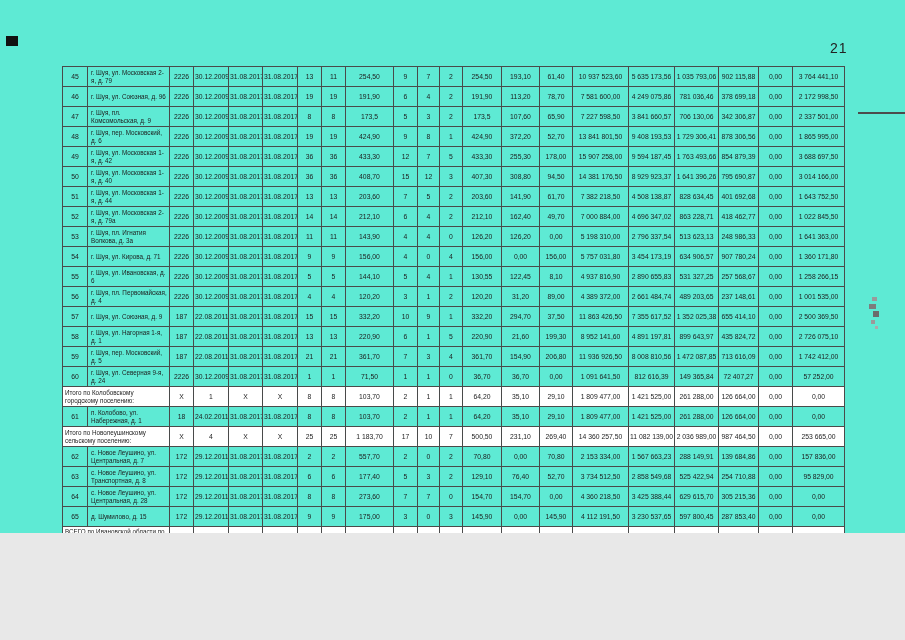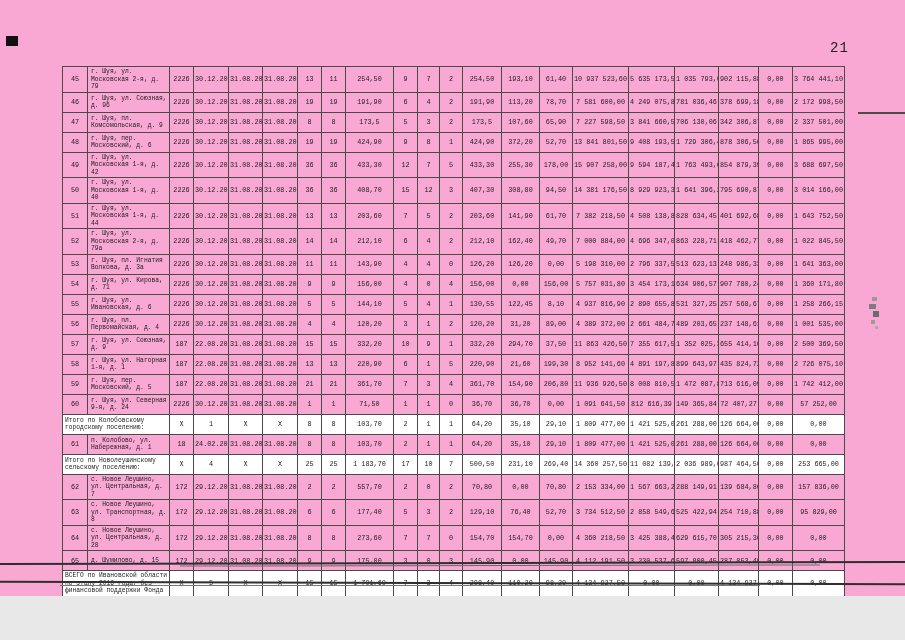--- a/index.html
+++ b/index.html
@@ -1,18 +1,18 @@
 <!DOCTYPE html>
 <html><head>
 <meta charset="utf-8">
 <style>
   html,body{margin:0;padding:0;background:#e8e8e8;}
   .page{
-    position:relative;width:905px;height:596px;background:#f9a8d4;
-    font-family:Liberation Mono, monospace;color:#1c1c1c;overflow:hidden;
+    position:relative;width:905px;height:533px;background:#5eead4;
+    font-family:Liberation Sans, sans-serif;color:#1c1c1c;overflow:hidden;
   }
   .page-number{
     position:absolute;left:830px;top:40px;font-size:14px;letter-spacing:1px;color:#222;
   }
   table.reloc{
     position:absolute;left:62px;top:66px;width:782px;
     border-collapse:collapse;table-layout:fixed;
     border:1.5px solid #3a3a3a;
   }
   table.reloc td{

